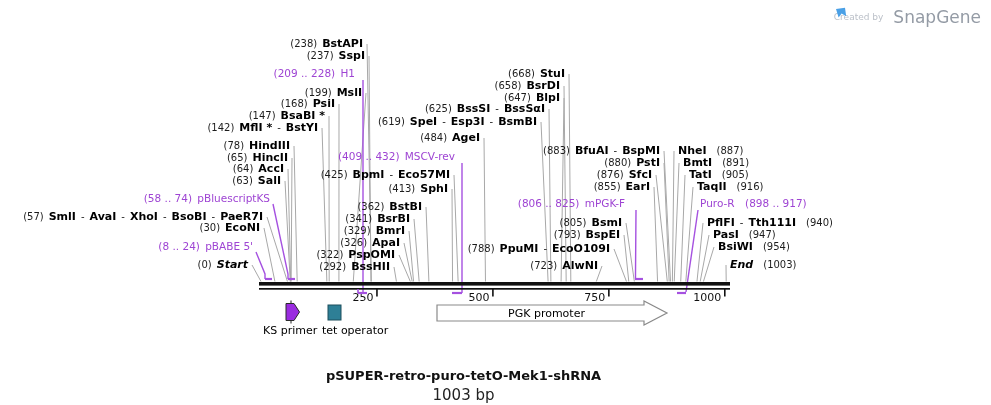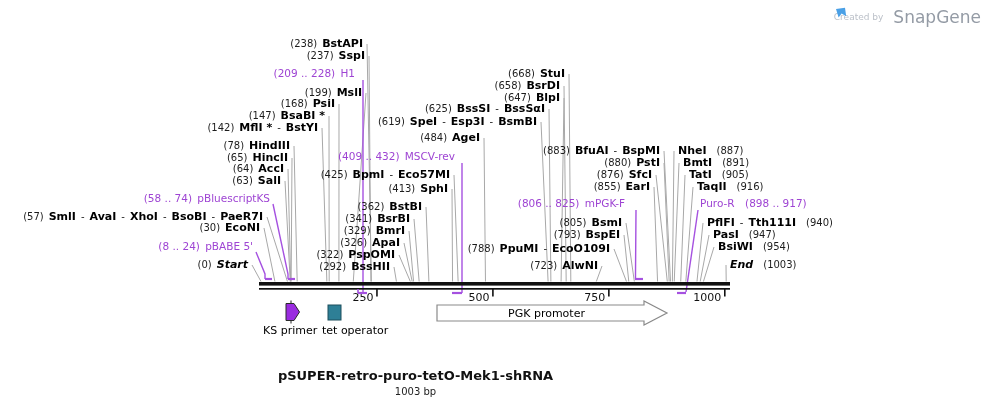--- a/index.html
+++ b/index.html
@@ -2,23 +2,23 @@
 <html><head>
 <meta charset="utf-8">
 <style>
   html,body{margin:0;padding:0;background:#ffffff;}
   .canvas{position:relative;width:991px;height:405px;background:#fff;overflow:hidden;
           font-family:"DejaVu Sans",sans-serif;}
   svg{position:absolute;left:0;top:0;}
   .credit{position:absolute;top:7px;right:10px;display:flex;align-items:center;gap:5px;}
   .credit .by{font-size:9px;color:#bcc1c9;}
   .credit .brand{font-size:17px;color:#949ba5;font-weight:500;}
-  .titleblock{position:absolute;left:0;top:368px;width:831px;text-align:center;}
+  .titleblock{position:absolute;left:0;top:368px;width:831px;text-align:center;padding-left:48px;}
   .titleblock .t1{font-size:13px;font-weight:bold;color:#111;}
-  .titleblock .t2{font-size:10px;color:#222;margin-top:3px;}
+  .titleblock .t2{font-size:15px;color:#222;margin-top:3px;}
   text.site{font-size:10px;fill:#1c1c1c;}
   text.site tspan.nm{font-weight:bold;font-size:11px;fill:#000;}
   text.site tspan.sep{font-weight:normal;font-size:10px;fill:#1c1c1c;}
   text.site tspan.it{font-style:italic;}
   text.primer{font-size:10.5px;}
   text.tick{font-size:11px;fill:#111;}
   text.feat{font-size:11px;fill:#000;}
   text.featin{font-size:11px;fill:#000;text-anchor:middle;}
 </style>
 </head>

